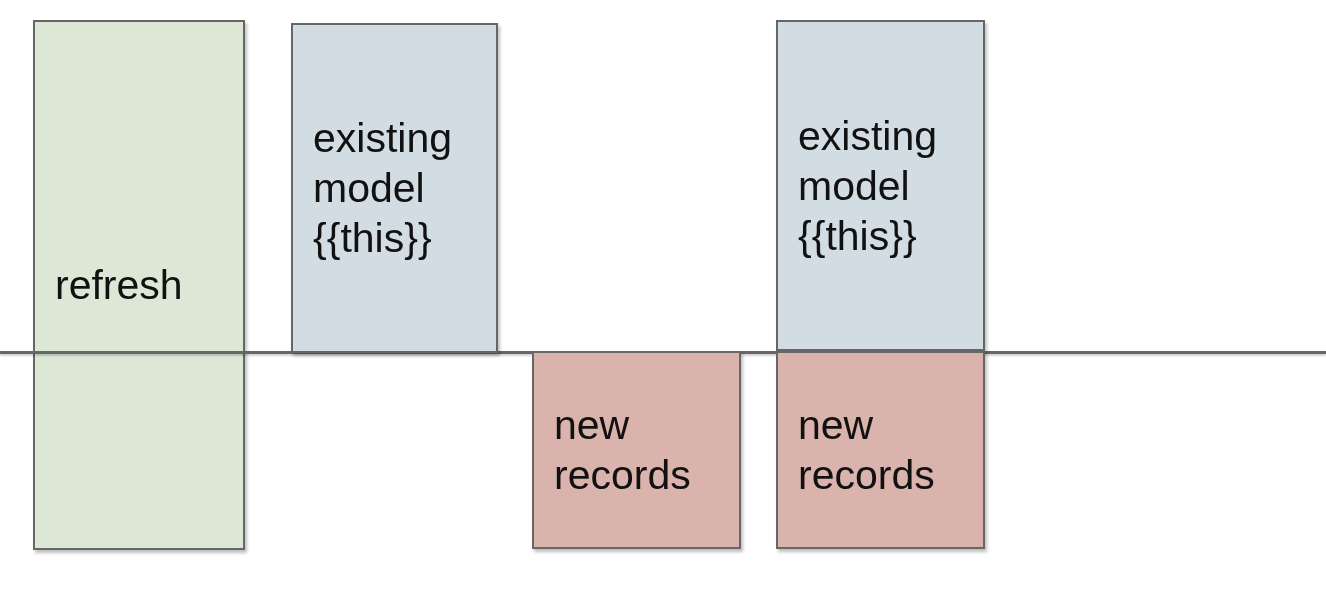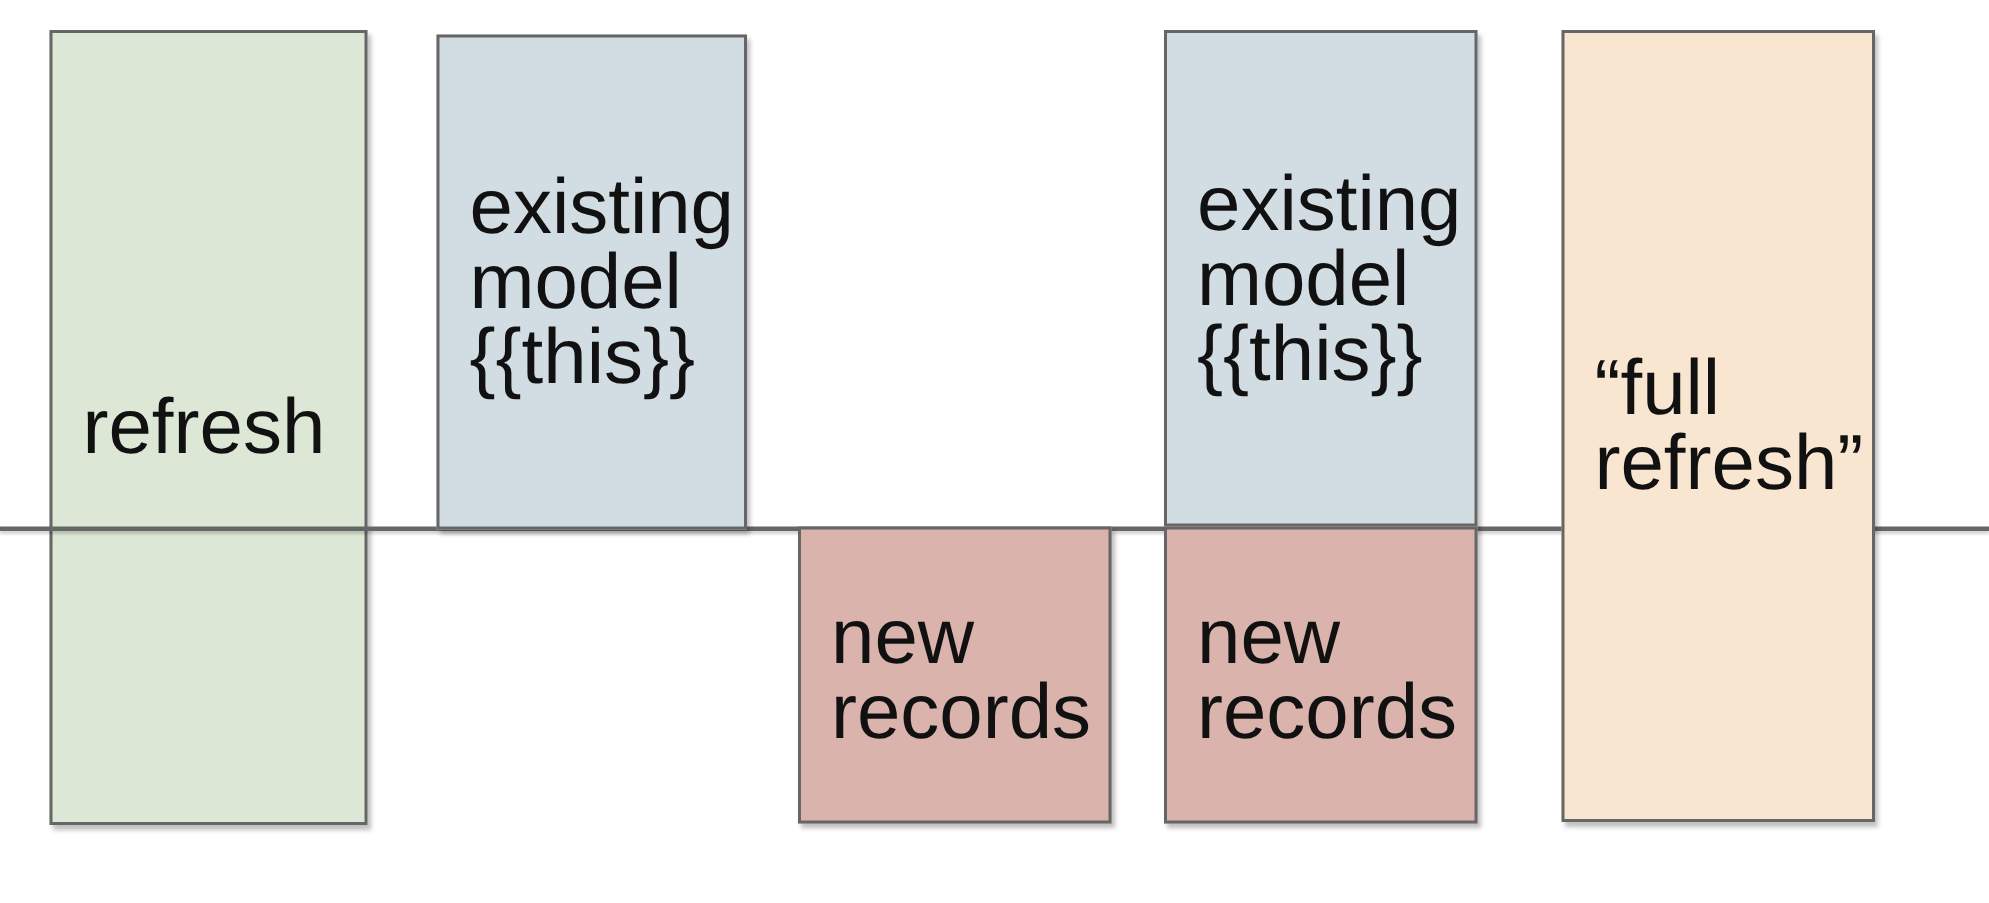--- a/index.html
+++ b/index.html
@@ -15,21 +15,21 @@
     overflow: hidden;
     font-family: "Liberation Sans", sans-serif;
   }
   .box {
     position: absolute;
     box-sizing: border-box;
     border: 2px solid #666666;
     display: flex;
     align-items: center;
     padding: 0 12px 0 20px;
-    font-size: 52px;
+    font-size: 41px;
     line-height: 50px;
     color: #111111;
     letter-spacing: 0px;
     box-shadow: 2px 3px 3px rgba(0,0,0,0.25);
     z-index: 3;
   }
   .box .label {
     display: block;
     word-break: normal;
   }
@@ -70,17 +70,14 @@
   </div>
 
   <div class="box box-model-2" style="background-color: rgb(210, 221, 227);">
     <span class="label">existing model {{this}}</span>
   </div>
 
   <div class="box box-records-2" style="background-color: rgb(217, 179, 172);">
     <span class="label">new records</span>
   </div>
 
-  <div class="box box-fullrefresh" style="background-color: rgb(248, 230, 208);">
-    <span class="label">“full refresh”</span>
-  </div>
 
 </div>
 
 </body></html>

